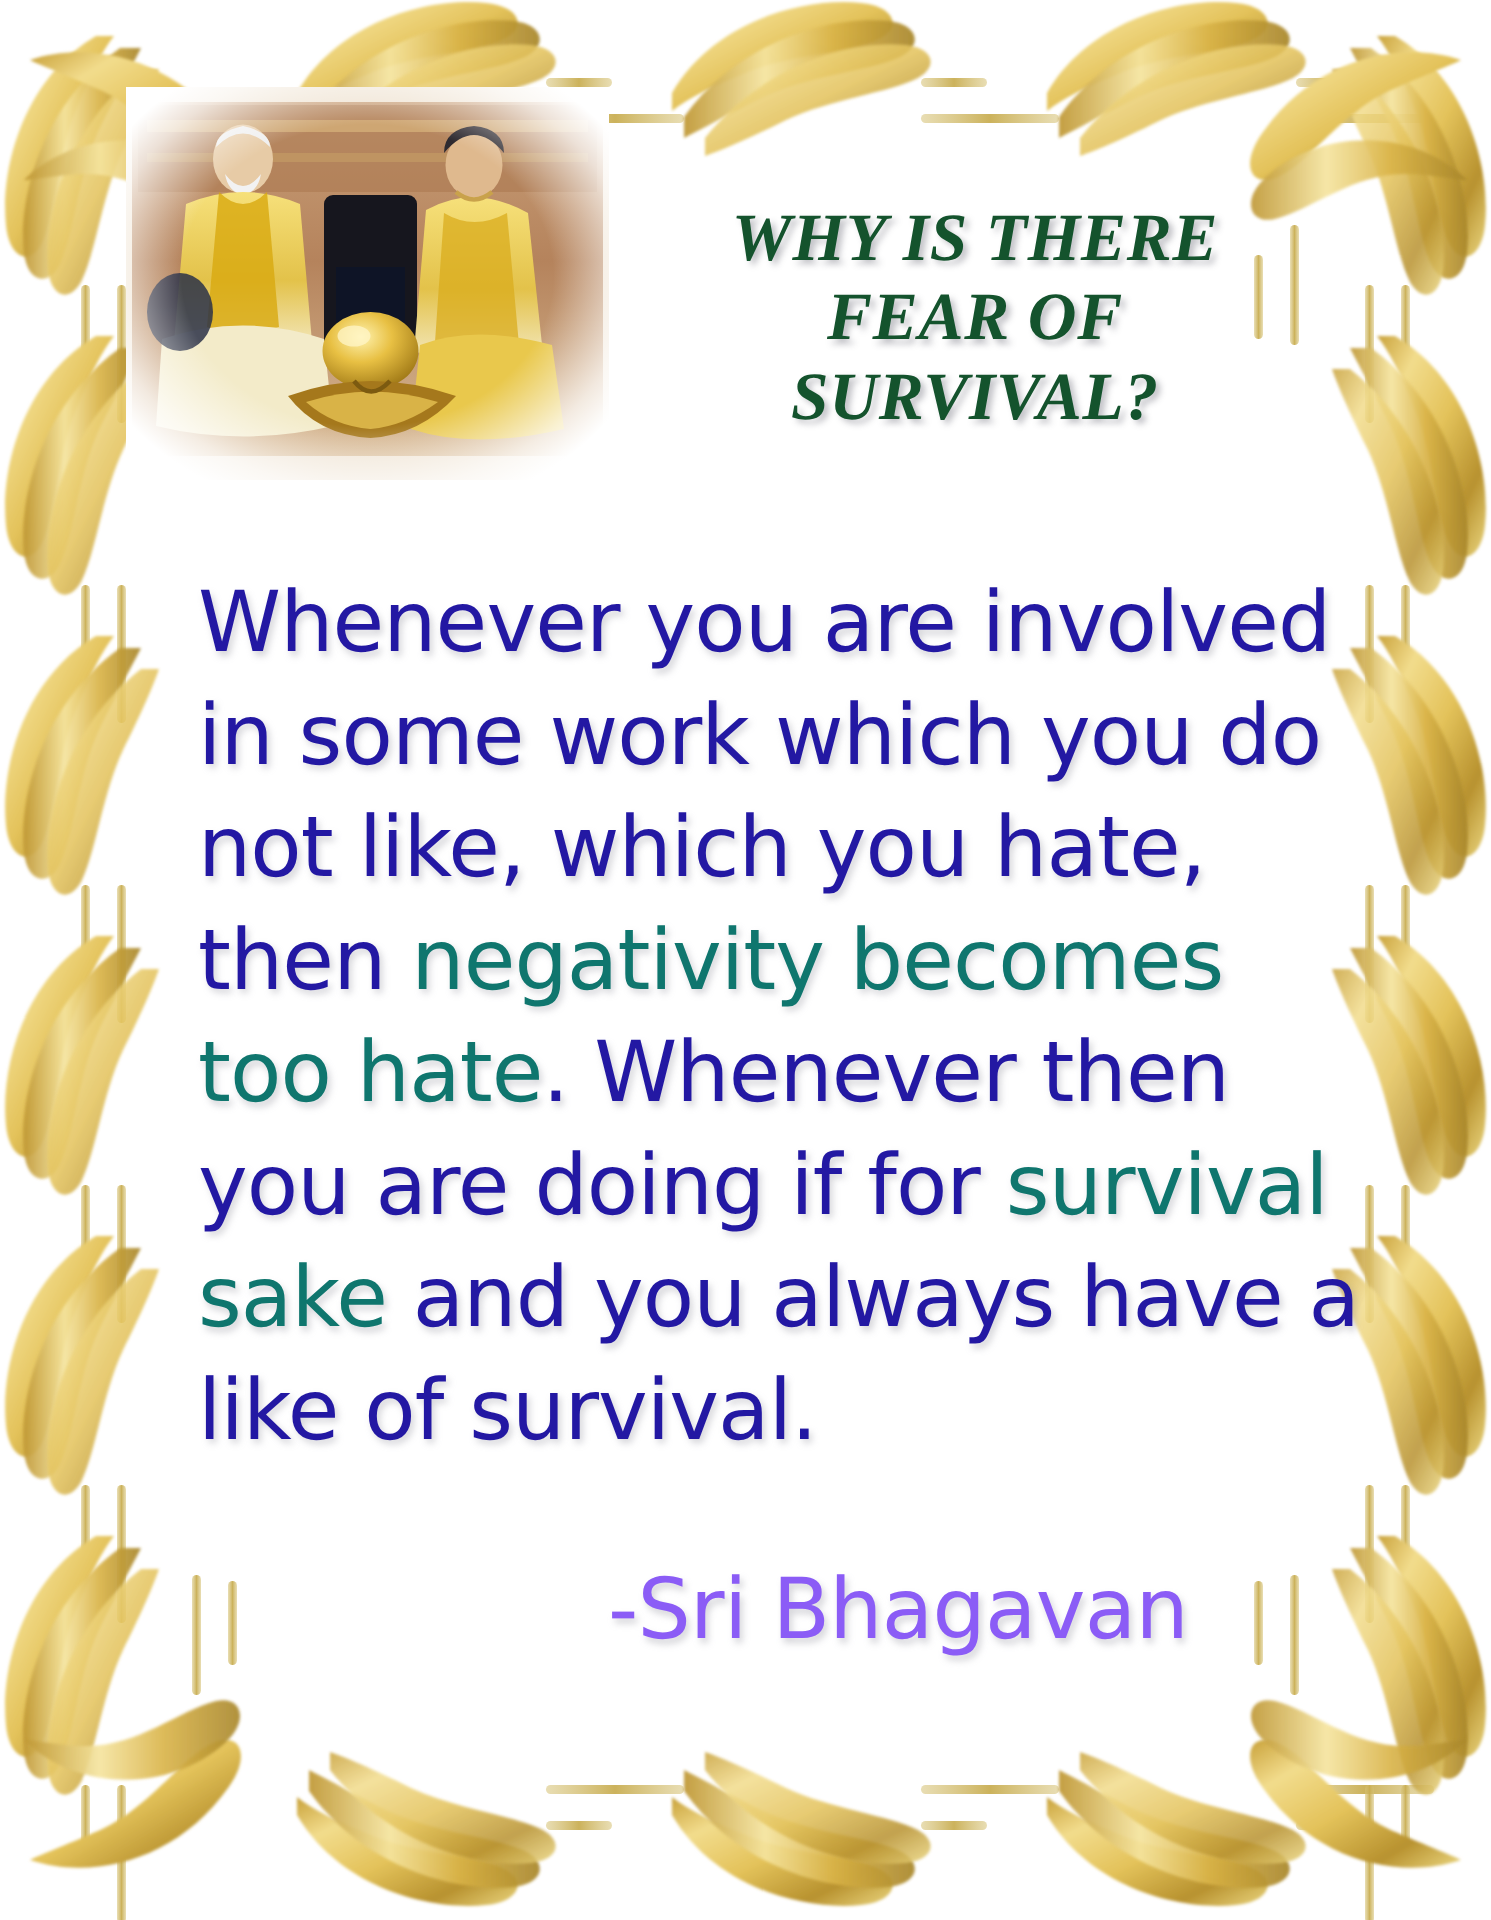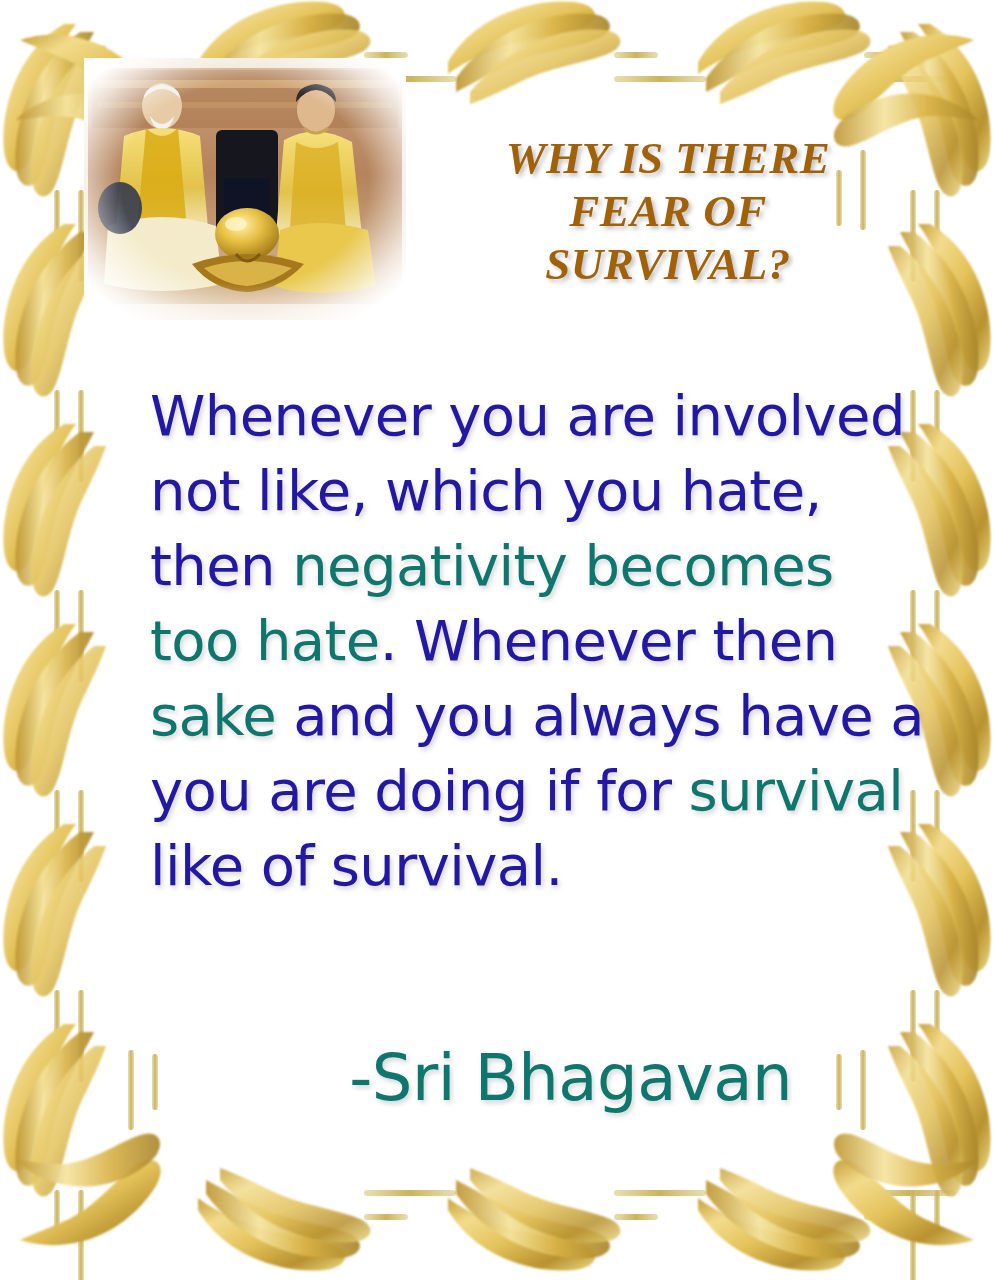--- a/index.html
+++ b/index.html
@@ -34,62 +34,62 @@
     left: 84px;
     top: 58px;
     width: 322px;
     height: 262px;
   }
   #photo-wrap svg { display:block; width:100%; height:100%; }
 
   
   #title {
     position: absolute;
-    left: 418px;
+    left: 400px;
     top: 132px;
     width: 500px;
     text-align: center;
     font-family: "Liberation Serif", "DejaVu Serif", serif;
     font-style: italic;
     font-weight: bold;
     font-size: 45px;
     line-height: 1.18;
     letter-spacing: 0.5px;
-    color: #a16207;
+    color: #14532d;
     text-shadow: 3px 3px 4px rgba(120,120,130,0.45);
   }
   #title .tline { display: block; white-space: nowrap; }
 
   
   #quote {
     position: absolute;
     left: 132px;
     top: 378px;
     width: 790px;
     font-family: "DejaVu Sans", "Liberation Sans", sans-serif;
     font-size: 56px;
     line-height: 75px;
     color: #2318A3;
     text-shadow: 2px 3px 5px rgba(150,150,160,0.40);
     letter-spacing: -0.6px;
   }
-  #quote .qline { display: block; white-space: nowrap; margin-left: 18px; }
+  #quote .qline { display: block; white-space: nowrap; }
   .tealword { color: #0f766e; }
 
   
   #attribution {
     position: absolute;
     left: 132px;
     top: 1043px;
     width: 660px;
     text-align: right;
     font-family: "DejaVu Sans", "Liberation Sans", sans-serif;
-    font-size: 64px;
+    font-size: 56px;
     line-height: 1.1;
-    color: #0f766e;
+    color: #8b5cf6;
     text-shadow: 2px 3px 5px rgba(150,150,160,0.40);
     letter-spacing: -0.5px;
   }
 </style>
 </head>
 <body>
 
 <div id="card">
 
   <div class="frame-layer">
@@ -272,23 +272,24 @@
   </div>
 
   <div id="title">
     <span class="tline">WHY IS THERE</span>
     <span class="tline">FEAR OF</span>
     <span class="tline">SURVIVAL?</span>
   </div>
 
   <div id="quote">
       <span class="qline"><span>Whenever you are involved</span></span>
+      <span class="qline"><span>in some work which you do</span></span>
       <span class="qline"><span>not like, which you hate,</span></span>
       <span class="qline"><span>then </span><span class="tealword">negativity becomes</span></span>
       <span class="qline"><span class="tealword">too hate</span><span>. Whenever then</span></span>
+      <span class="qline"><span>you are doing if for </span><span class="tealword">survival</span></span>
       <span class="qline"><span class="tealword">sake</span><span> and you always have a</span></span>
-      <span class="qline"><span>you are doing if for </span><span class="tealword">survival</span></span>
       <span class="qline"><span>like of survival.</span></span>
     </div>
 
   <div id="attribution">-Sri Bhagavan</div>
 
 </div>
 
 </body></html>

